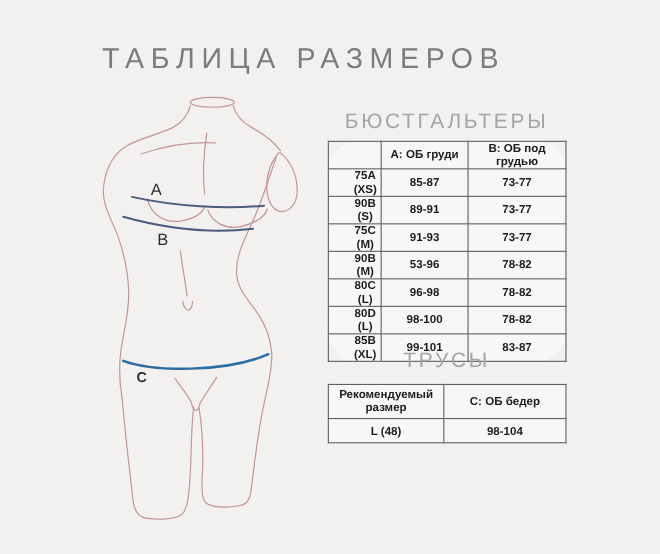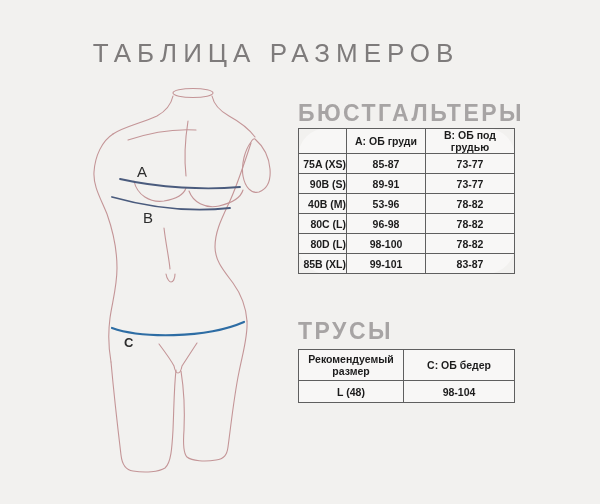--- a/index.html
+++ b/index.html
@@ -17,21 +17,22 @@
     text-align:center;
     font-size:26px;font-weight:300;
     letter-spacing:6px;
     color:#7e7b7b;
     white-space:nowrap;
   }
 
   .right-col{position:absolute;left:298px;top:0;width:216px;}
   .section-heading{
     position:absolute;left:0;width:216px;
-    font-size:23px;font-weight:700;
+    text-align:center;
+    font-size:19px;font-weight:400;
     letter-spacing:2.5px;
     color:#a7a4a4;
     white-space:nowrap;
   }
   .heading-bras{top:100px;}
   .heading-panties{top:318px;}
 
   table{
     border-collapse:collapse;
     table-layout:fixed;
@@ -45,21 +46,21 @@
     border:1px solid #5f5f5f;
     font-size:10.5px;
     font-weight:700;
     color:#1c1c1c;
     text-align:center;
     vertical-align:middle;
     padding:0;
     line-height:12px;
   }
   .bra-table td{height:19px;}
-  .bra-table td.size-cell{text-align:right;padding-left:3px;}
+  .bra-table td.size-cell{text-align:center;padding-left:19px;}
   .bra-table col.c0{width:48px;}
   .bra-table col.c1{width:79px;}
   .bra-table col.c2{width:89px;}
   .panties-table td{height:21px;margin-top:47px;}
   .panties-table td.hdr{height:30px;}
   .panties-table col.c0{width:105px;}
   .panties-table col.c1{width:111px;}
 
   .figure-wrap{position:absolute;left:85px;top:80px;width:210px;height:400px;}
   svg{display:block;}
@@ -122,21 +123,26 @@
           <td class="size-cell">75A (XS)</td>
           <td>85-87</td>
           <td>73-77</td>
         </tr>
         <tr>
           <td class="size-cell">90B (S)</td>
           <td>89-91</td>
           <td>73-77</td>
         </tr>
         <tr>
-          <td class="size-cell">40B (M)</td>
+          <td class="size-cell">75C (M)</td>
+          <td>91-93</td>
+          <td>73-77</td>
+        </tr>
+        <tr>
+          <td class="size-cell">90B (M)</td>
           <td>53-96</td>
           <td>78-82</td>
         </tr>
         <tr>
           <td class="size-cell">80C (L)</td>
           <td>96-98</td>
           <td>78-82</td>
         </tr>
         <tr>
           <td class="size-cell">80D (L)</td>

